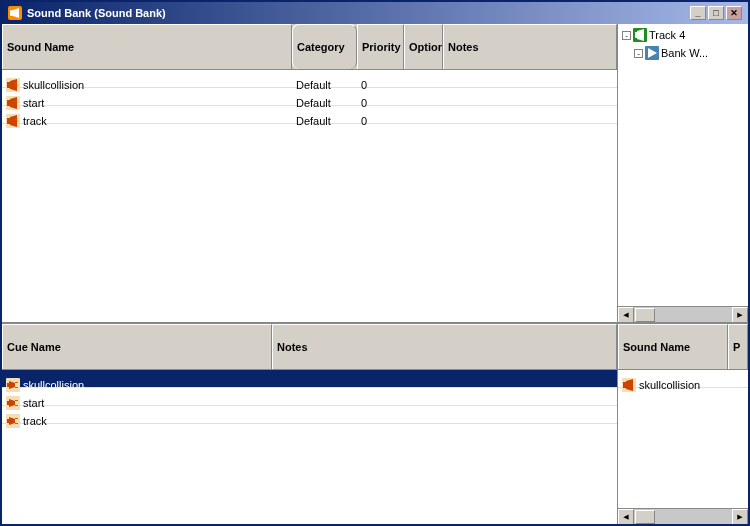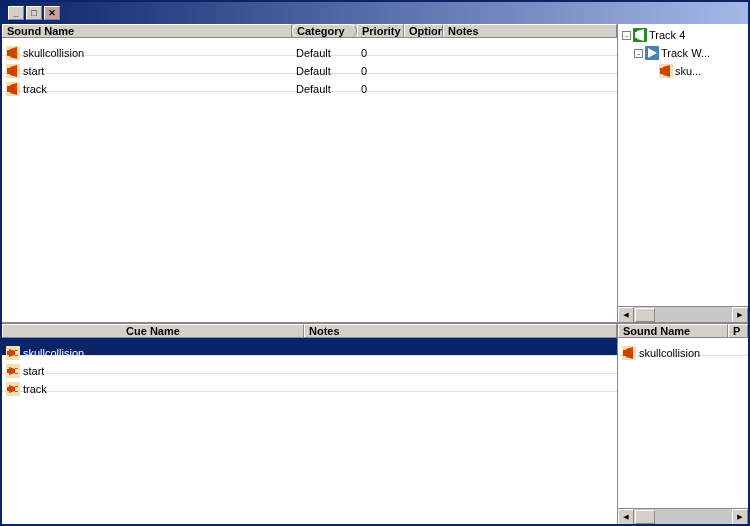--- a/index.html
+++ b/index.html
@@ -128,21 +128,21 @@
 
     
     .table-header {
       display: flex;
       background: #d4d0c8;
       border-bottom: 1px solid #888;
       flex-shrink: 0;
     }
 
     .th {
-      padding: 0 4px;
+      padding: 16px 4px;
       border-right: 1px solid #888;
       font-weight: bold;
       white-space: nowrap;
       overflow: hidden;
       color: #000;
       background: #d4d0c8;
       border-top: 1px solid #fff;
       border-left: 1px solid #fff;
     }
 
@@ -188,21 +188,21 @@
     }
 
     
     .col-sound-name { width: 290px; }
     .col-category { width: 65px; border-radius: 7px; }
     .col-priority { width: 47px; }
     .col-options { width: 39px; }
     .col-notes { flex: 1; }
 
     
-    .col-cue-name { width: 302px; text-align: center; }
+    .col-cue-name { width: 270px; }
     .col-cue-notes { flex: 1; }
 
     
     .tree-container {
       flex: 1;
       background: #fff;
       overflow: auto;
       padding: 2px;
     }
 
@@ -290,20 +290,29 @@
       background: #fff;
       overflow-y: auto;
     }
   </style>
 </head>
 <body>
 
 <div class="window">
 
   <div class="title-bar">
+    <div class="title-bar-left">
+      <div class="title-bar-icon">
+        <svg width="12" height="12" viewBox="0 0 12 12">
+          <rect x="1" y="3" width="3" height="6" fill="#fff" rx="1"></rect>
+          <polygon points="4,3 10,1 10,11 4,9" fill="#fff"></polygon>
+        </svg>
+      </div>
+      <span class="title-text">Sound Bank (Sound Bank)</span>
+    </div>
     <div class="title-buttons">
       <div class="title-btn">_</div>
       <div class="title-btn">□</div>
       <div class="title-btn" style="background:#c8a0a0;">✕</div>
     </div>
   </div>
 
   <div class="main-content">
 
     <div class="left-panel">
@@ -451,34 +460,23 @@
           </div>
 
           <div class="tree-item" style="padding-left: 14px;">
             <div class="tree-expander">-</div>
             <span class="tree-icon">
               <svg width="14" height="14" viewBox="0 0 14 14">
                 <rect x="0" y="0" width="14" height="14" fill="#4682b4" rx="1"></rect>
                 <polygon points="3,2 12,7 3,12" fill="#fff"></polygon>
               </svg>
             </span>
-            <span>Track W...</span>
-          </div>
-
-          <div class="tree-item" style="padding-left: 28px;">
-            <div style="width:9px; height:9px; margin-right:2px;"></div>
-            <span class="tree-icon">
-              <svg width="14" height="14" viewBox="0 0 14 14">
-                <rect x="0" y="0" width="14" height="14" fill="#f5deb3" rx="1"></rect>
-                <rect x="1" y="4" width="3" height="6" fill="#cc4400"></rect>
-                <polygon points="4,3 11,1 11,13 4,11" fill="#cc4400"></polygon>
-              </svg>
-            </span>
-            <span>sku...</span>
-          </div>
+            <span>Bank W...</span>
+          </div>
+
         </div>
         <div class="scrollbar-area">
           <div class="scroll-btn">◀</div>
           <div class="scroll-track">
             <div class="scroll-thumb"></div>
           </div>
           <div class="scroll-btn">▶</div>
         </div>
       </div>
 

